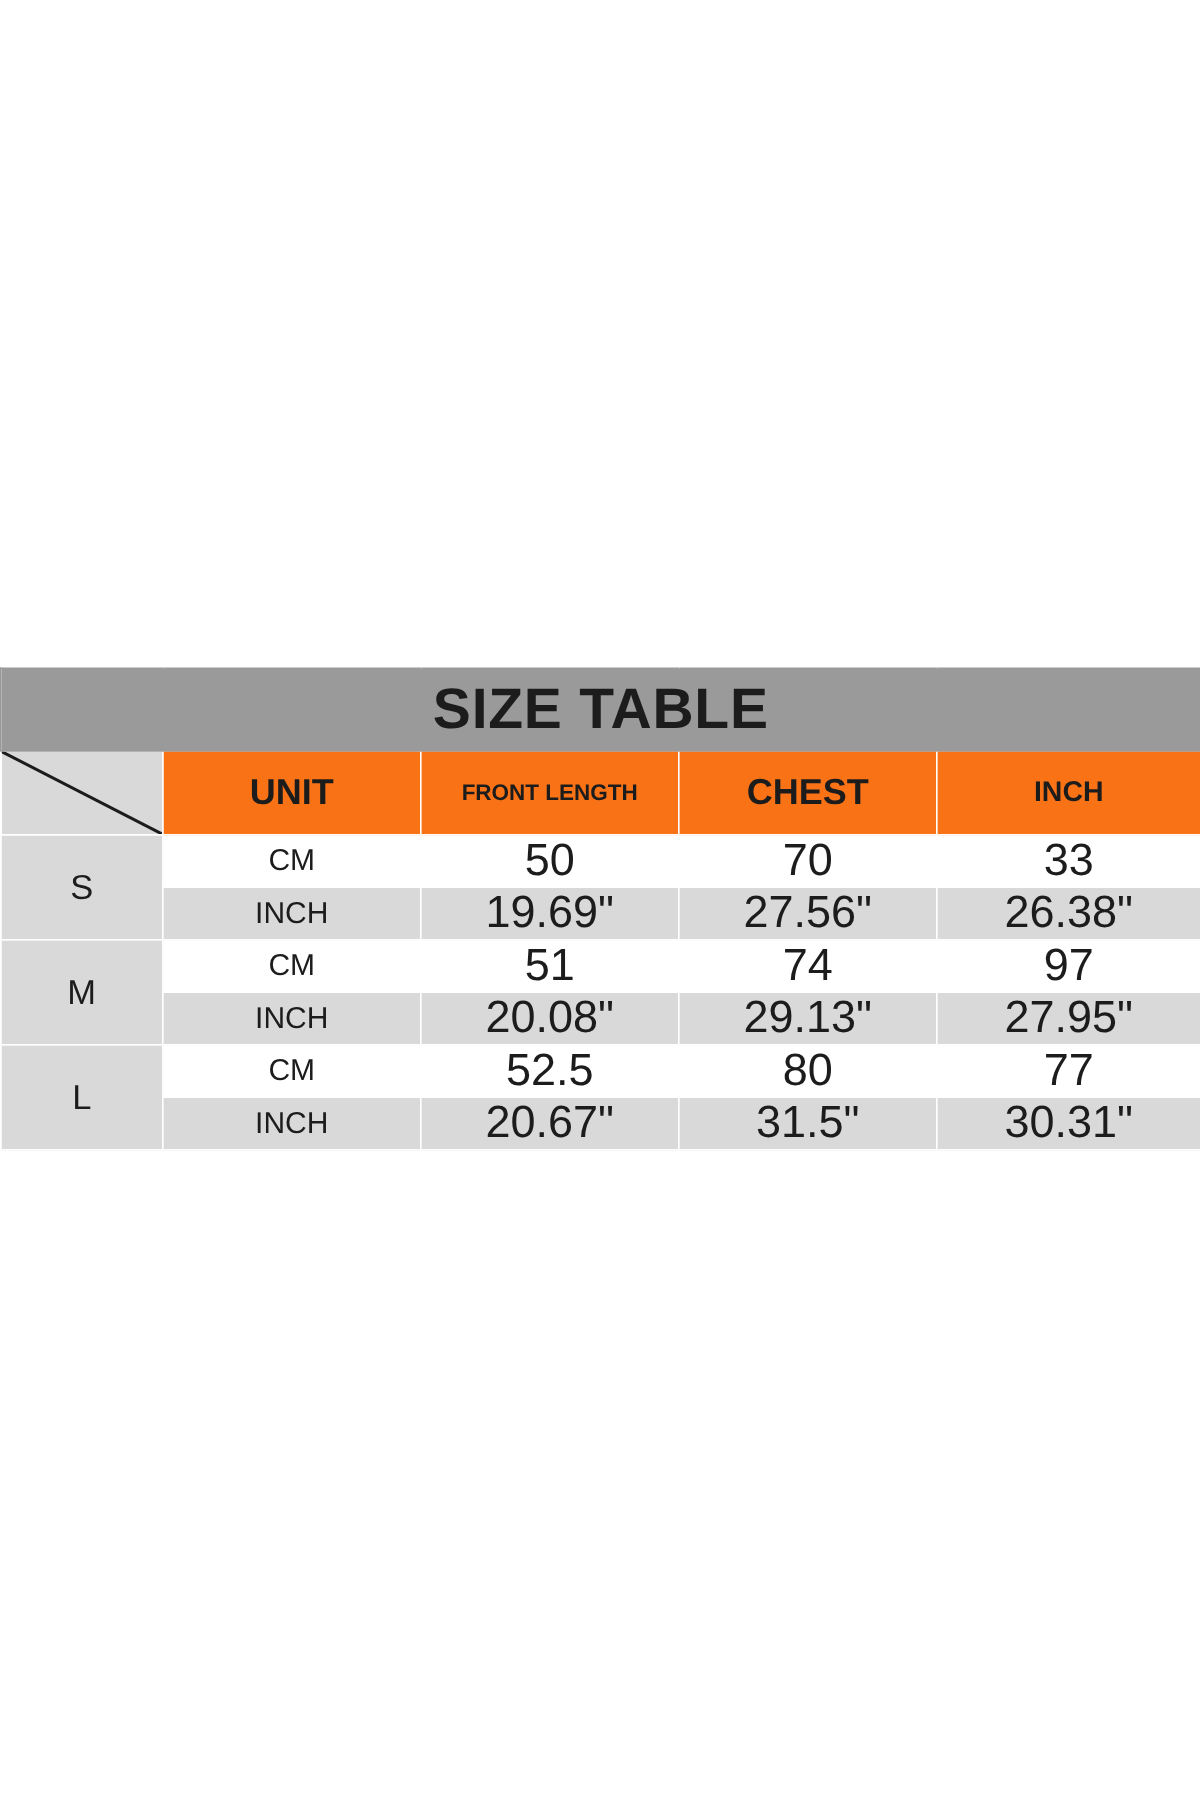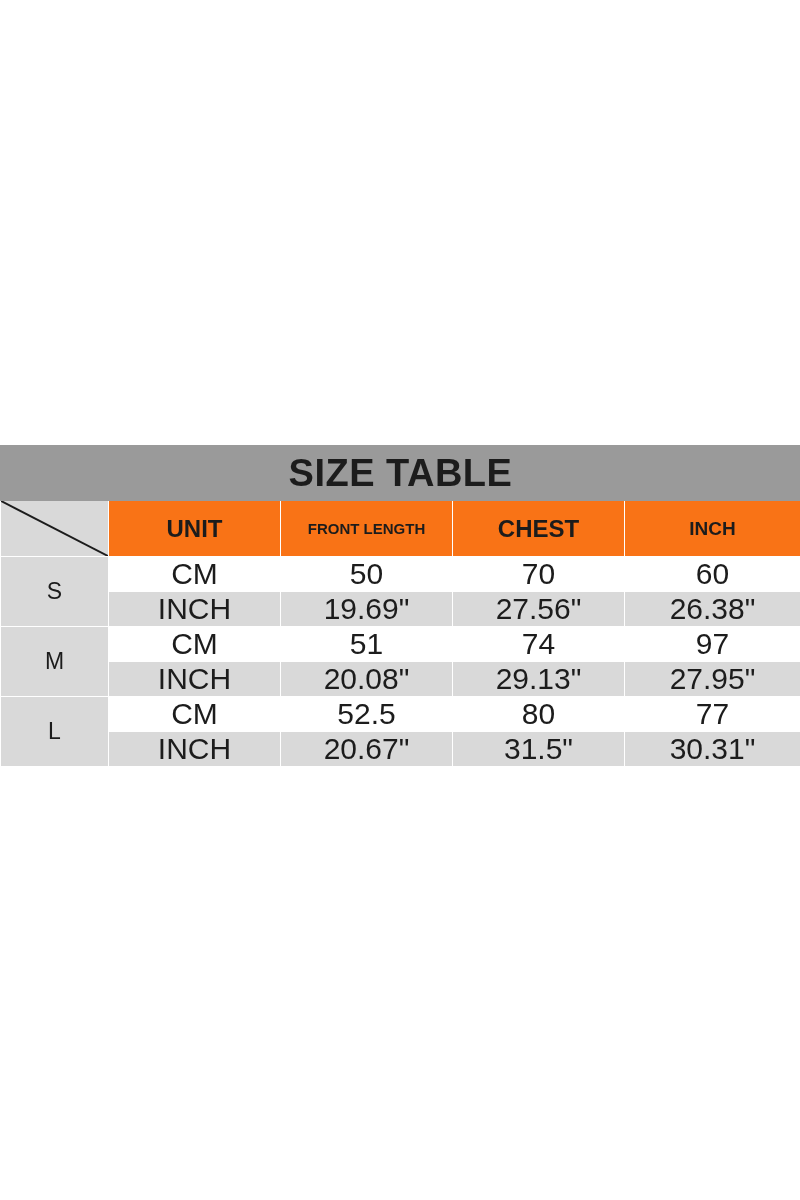--- a/index.html
+++ b/index.html
@@ -72,21 +72,21 @@
 
   
   .size-cell {
     font-size: 23px;
     font-weight: normal;
     background: #d9d9d9 !important;
   }
 
   
   .unit-cell {
-    font-size: 30px;
+    font-size: 20px;
     font-weight: normal;
   }
   .val-cell {
     font-size: 30px;
     font-weight: normal;
   }
   .row-cm td { height: 34px; background: #ffffff !important; }
   .row-inch td { height: 34px; background: #d9d9d9 !important; margin-left: 48px; }
   .row-cm td.size-cell, .row-inch td.size-cell { background: #d9d9d9 !important; }
 
@@ -124,21 +124,21 @@
         <td class="hdr-frontlength">FRONT LENGTH</td>
         <td class="hdr-chest">CHEST</td>
         <td class="hdr-swing">INCH</td>
       </tr>
 
       <tr class="row-cm">
         <td class="size-cell" rowspan="2">S</td>
         <td class="unit-cell">CM</td>
         <td class="val-cell">50</td>
         <td class="val-cell">70</td>
-        <td class="val-cell">60</td>
+        <td class="val-cell">33</td>
       </tr>
       <tr class="row-inch">
         <td class="unit-cell">INCH</td>
         <td class="val-cell">19.69"</td>
         <td class="val-cell">27.56"</td>
         <td class="val-cell">26.38"</td>
       </tr>
 
       <tr class="row-cm">
         <td class="size-cell" rowspan="2">M</td>

